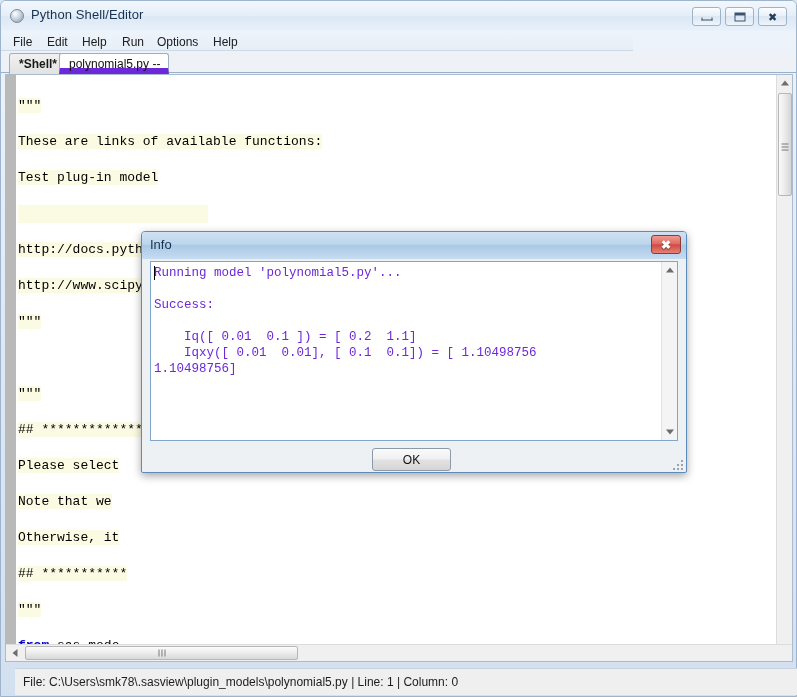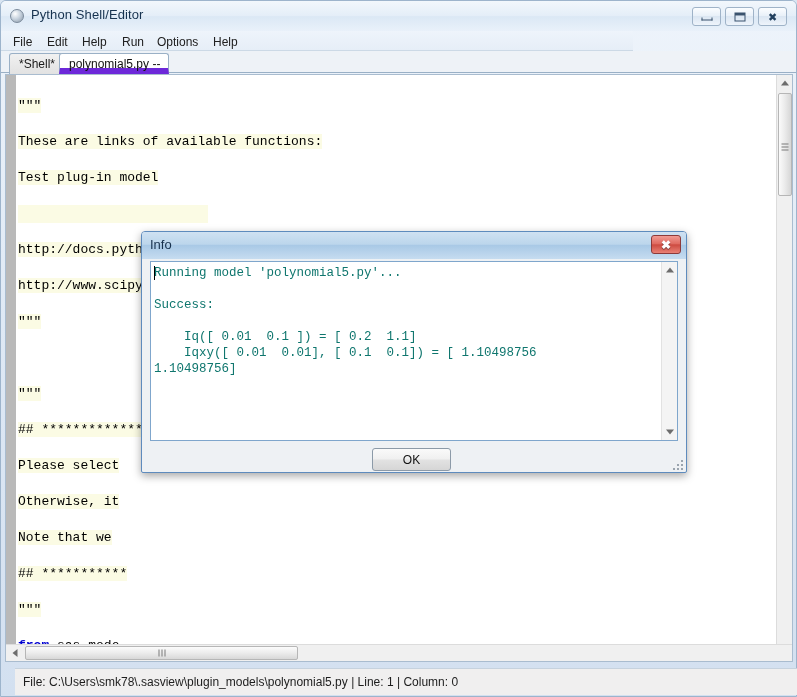--- a/index.html
+++ b/index.html
@@ -100,20 +100,21 @@
     padding: 3px 9px 0 9px;
     border: 1px solid #9ab0c6;
     border-bottom: none;
     border-radius: 3px 3px 0 0;
     white-space: nowrap;
     cursor: default;
   }
   .tab.inactive {
     background: linear-gradient(180deg,#f1f1f1 0%,#e2e2e2 100%);
     color:#1a1a1a;
+    font-weight:bold;
   }
   .tab.active {
     background: #ffffff;
     border-bottom: 6px solid #6d28d9;
     z-index: 3;
   }
 
   
   #editor-frame {
     position: absolute;
@@ -263,21 +264,21 @@
     background: #ffffff;
     border: 1px solid #7fa6cc;
   }
   #dlg-text {
     position: absolute; left: 3px; top: 3px;
     width: 500px; height: 172px;
     font-family: "Liberation Mono","DejaVu Sans Mono", monospace;
     font-size: 12.5px;
     line-height: 16px;
     white-space: pre;
-    color: #0f766e;
+    color: #6d28d9;
     overflow: hidden;
   }
   #dlg-caret {
     position: absolute; left: 3px; top: 4px;
     width: 1px; height: 14px;
     background: #000;
   }
   #dlg-vscroll {
     position: absolute; right: 0; top: 0;
     width: 16px; height: 178px;
@@ -350,22 +351,22 @@
 <div class="ln"><span class="hl doc">These are links of available functions:</span></div>
 <div class="ln"><span class="hl doc">Test plug-in model</span></div>
 <div class="ln"><span class="hl doc" style="display:inline-block;width:190px">&nbsp;</span></div>
 <div class="ln"><span class="hl doc">http://docs.python.org/library/math.html</span></div>
 <div class="ln"><span class="hl doc">http://www.scipy.org/Numpy_Functions_by_Category</span></div>
 <div class="ln"><span class="hl doc">"""</span></div>
 <div class="ln">&nbsp;</div>
 <div class="ln"><span class="hl doc">"""</span></div>
 <div class="ln"><span class="hl doc">## ***********************</span></div>
 <div class="ln"><span class="hl doc">Please select</span></div>
+<div class="ln"><span class="hl doc">Note that we</span></div>
 <div class="ln"><span class="hl doc">Otherwise, it</span></div>
-<div class="ln"><span class="hl doc">Note that we</span></div>
 <div class="ln"><span class="hl doc">## ***********</span></div>
 <div class="ln"><span class="hl doc">"""</span></div>
 <div class="ln"><span class="kw">from</span><span> sas.mode</span></div>
 
 
 
 
 
 
 

